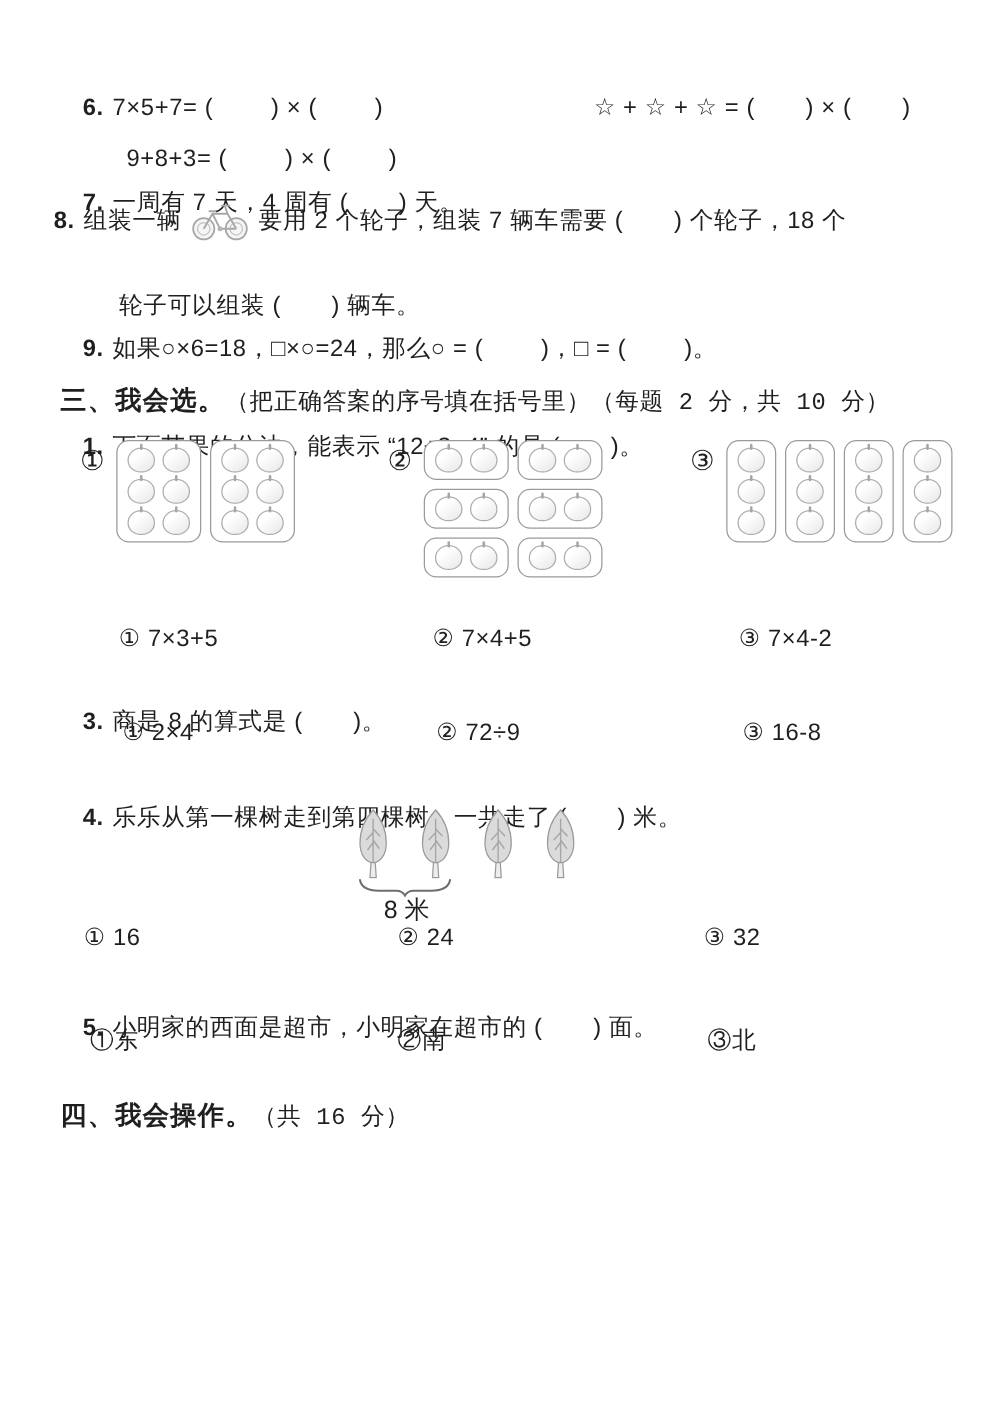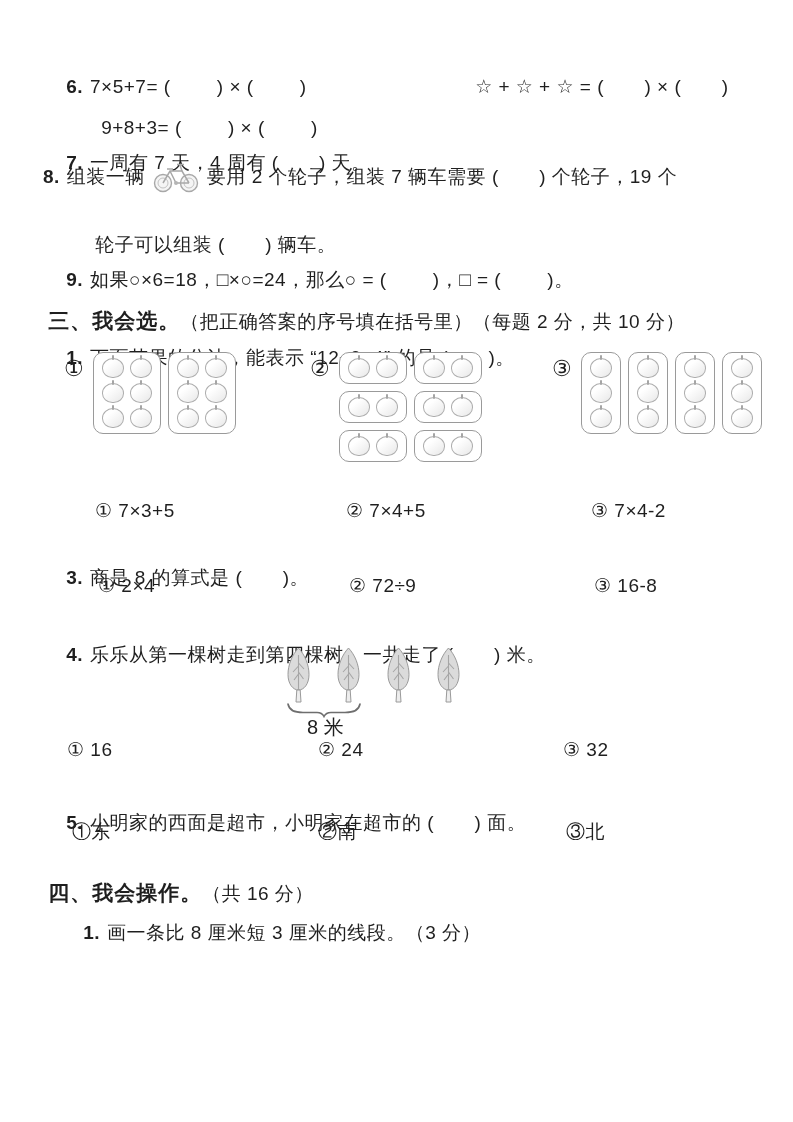--- a/index.html
+++ b/index.html
@@ -14,21 +14,21 @@
   .line {
     position:absolute;
     font-size:19px;
     line-height:26px;
     white-space:pre;
     letter-spacing:0.5px;
   }
   .flexline { display:flex; align-items:center; gap:7px; }
   .qnum { font-weight:bold; margin-right:7px; }
   .sec-bold { font-weight:bold; font-size:21px; letter-spacing:1px; }
-  .sec-rest { font-size:19px; }
+  .sec-rest { font-size:19px;font-family:Liberation Mono, monospace; }
 
   
   .apple-option { position:absolute; top:0; display:flex; align-items:flex-start; gap:9px; }
   .apple-label { font-size:22px; margin-top:4px; }
   .boxes-wrap { display:grid; gap:7px; }
   .apple-box {
     display:grid; gap:5px 6px; padding:5px 8px;
     border:1.5px solid #9a9a9a; border-radius:10px; background:#fff;
   }
   .apple {
@@ -87,21 +87,21 @@
       <svg width="48" height="34" viewBox="0 0 48 34">
         <circle cx="11" cy="23" r="8.5" fill="#f5f5f5" stroke="#a8a8a8" stroke-width="1.4"></circle>
         <circle cx="37" cy="23" r="8.5" fill="#f5f5f5" stroke="#a8a8a8" stroke-width="1.4"></circle>
         <circle cx="11" cy="23" r="5" fill="none" stroke="#c2c2c2" stroke-width="1"></circle>
         <circle cx="37" cy="23" r="5" fill="none" stroke="#c2c2c2" stroke-width="1"></circle>
         <path d="M11 23 L18 11 L30 11 L37 23 M18 11 L24 23 L37 23" fill="none" stroke="#a8a8a8" stroke-width="1.5"></path>
         <path d="M15 9 L21 9 M30 11 L28 5 M25 4.5 L32 4.5" stroke="#a8a8a8" stroke-width="1.5" fill="none"></path>
         <circle cx="24" cy="23" r="2" fill="#b5b5b5"></circle>
       </svg>
     </span>
-    <span>要用 2 个轮子，组装 7 辆车需要 (       ) 个轮子，19 个</span>
+    <span>要用 2 个轮子，组装 7 辆车需要 (       ) 个轮子，18 个</span>
   </div>
   <div class="line" style="left:72px; top:206px;">
     <span>轮子可以组装 (       ) 辆车。</span>
   </div>
 
   <div class="line" style="left:43px; top:241px;">
     <span class="qnum">9.</span><span>如果○×6=18，□×○=24，那么○ = (        )，□ = (        )。</span>
   </div>
 
   <div class="line" style="left:25px; top:282px;">
@@ -174,18 +174,15 @@
   <div class="optrow" style="top:819px;">
     <span class="col1" style="left:72px;">①东</span>
     <span class="col2">②南</span>
     <span class="col3" style="left:566px;">③北</span>
   </div>
 
   <div class="line" style="left:25px; top:854px;">
     <span class="sec-bold">四、我会操作。</span><span class="sec-rest">（共 16 分）</span>
   </div>
 
-  <div class="line" style="left:60px; top:894px;">
-    <span class="qnum">1.</span><span>画一条比 8 厘米短 3 厘米的线段。（3 分）</span>
-  </div>
 
 
 </div>
 
 </body></html>

